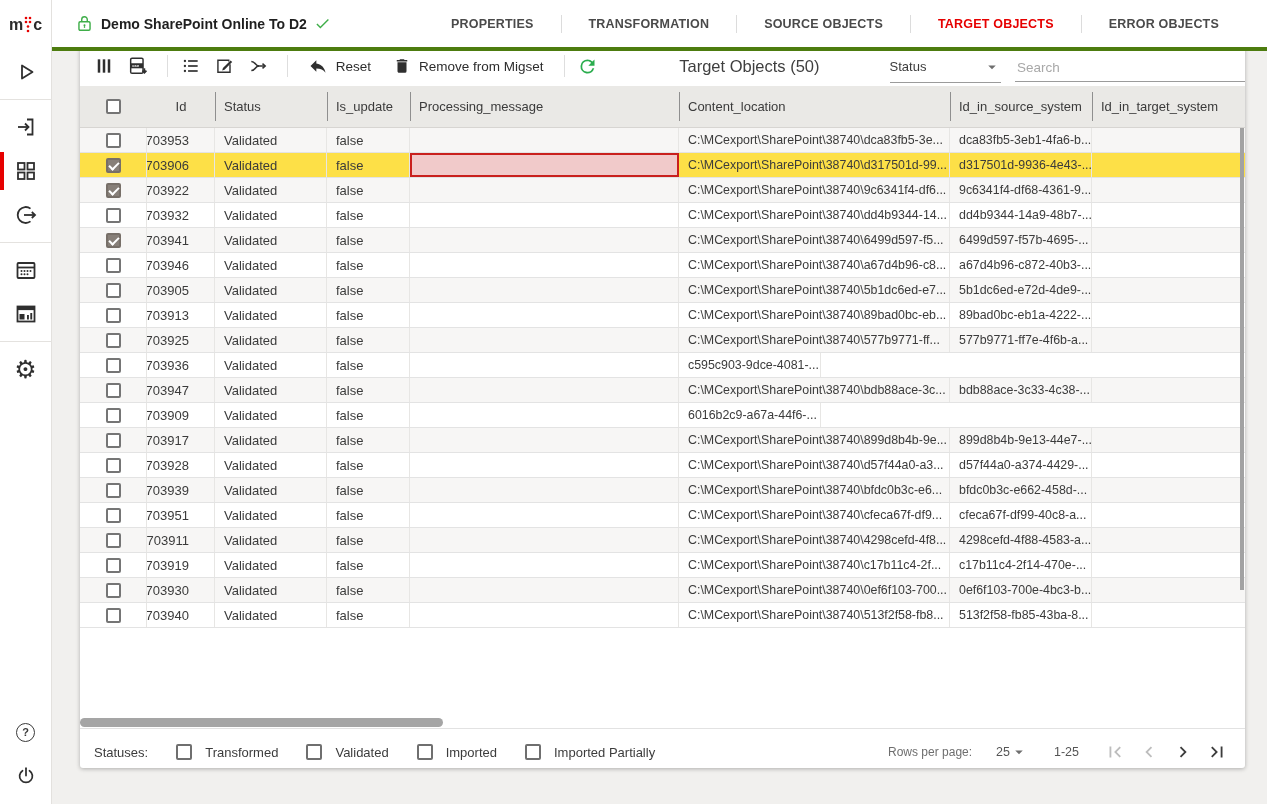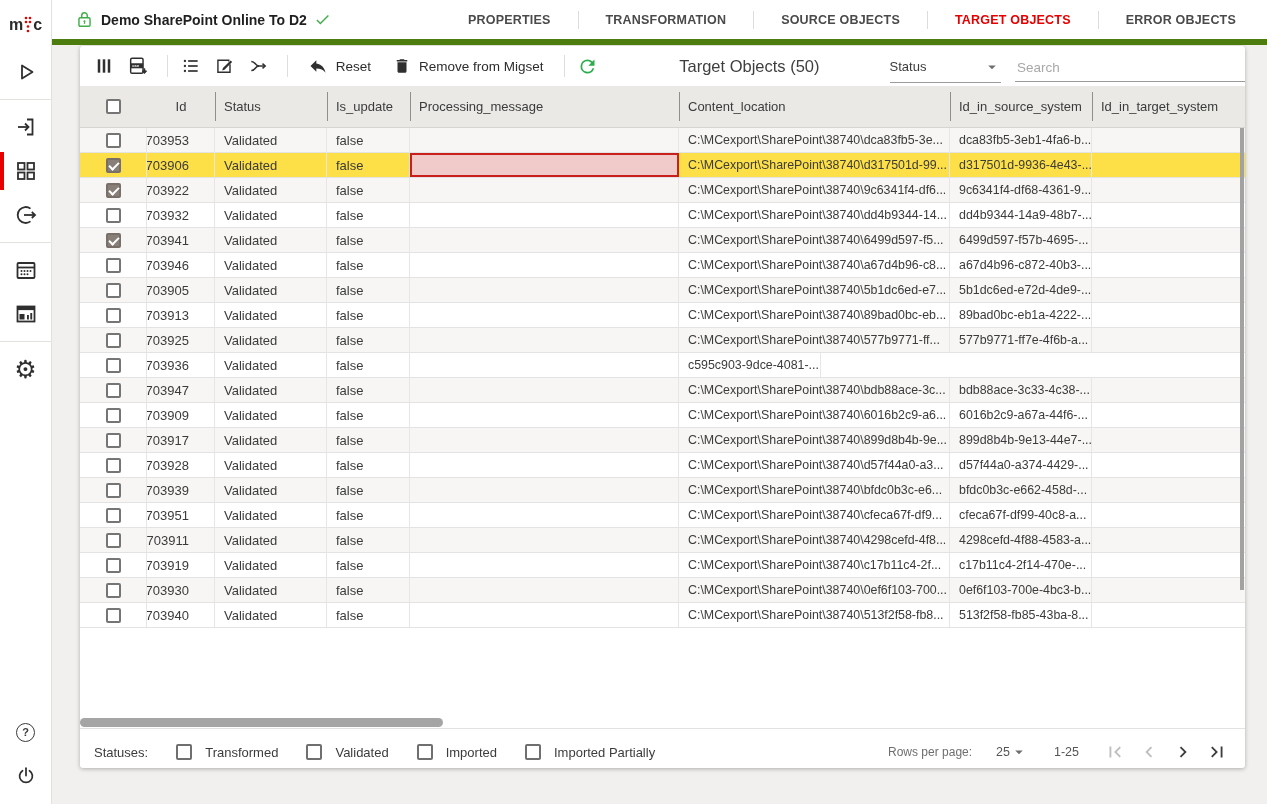--- a/index.html
+++ b/index.html
@@ -19,25 +19,25 @@
   .side-btn { width:52px; height:44px; display:flex; align-items:center; justify-content:center;
     position:relative; cursor:pointer; }
   .side-div { width:52px; height:1px; background:#e4e2df; margin:5px 0; }
   .active-bar { position:absolute; left:0; top:3px; bottom:3px; width:4px; background:#e60000; }
   .side-spacer { flex:1; }
   .help-circle { width:19px; height:19px; border:1.8px solid #3a3a3a; border-radius:50%;
     display:flex; align-items:center; justify-content:center; font-size:11px; font-weight:bold; color:#3a3a3a; }
   .gear-glyph { font-size:25px; color:#2f2f2f; line-height:1; }
 
   
-  .topbar { position:absolute; left:52px; right:0; top:0; height:45px; background:#fff;
-    border-bottom:6px solid #4d7c0f; display:flex; align-items:center; z-index:5; }
+  .topbar { position:absolute; left:52px; right:0; top:0; height:51px; background:#fff;
+    border-bottom:4px solid #4d7c0f; display:flex; align-items:center; z-index:5; }
   .migset { display:flex; align-items:center; gap:7px; padding-left:23px; }
   .migset-name { font-weight:bold; font-size:14px; color:#1f1f1f; }
-  .tabs { margin-left:auto; display:flex; align-items:center; padding-right:4px; }
+  .tabs { margin-left:auto; display:flex; align-items:center; padding-right:21px; }
   .tab { font-size:12.5px; font-weight:bold; color:#4a4a4a; letter-spacing:.2px;
     padding:0 27px; cursor:pointer; white-space:nowrap; }
   .tab.active { color:#e60000; }
   .tab-sep { width:1px; height:18px; background:#dcdcdc; }
 
   
   .card { position:absolute; left:80px; top:46px; width:1165px; height:722px; background:#fff;
     border-radius:3px; box-shadow:0 1px 4px rgba(0,0,0,.28); display:flex; flex-direction:column; z-index:4; }
 
   
@@ -437,21 +437,20 @@
         <div class="cell c-tgt w-tgt"></div>
       </div>
       <div class="trow">
         <div class="cell c-check w-check">
           <span class="cb"></span>
         </div>
         <div class="cell c-id w-id">703909</div>
         <div class="cell c-status w-status">Validated</div>
         <div class="cell c-upd w-upd">false</div>
         <div class="cell c-msg w-msg"></div>
-        <div class="cell c-loc w-loc">C:\MCexport\SharePoint\38740\6016b2c9-a6...</div>
         <div class="cell c-src w-src">6016b2c9-a67a-44f6-...</div>
         <div class="cell c-tgt w-tgt"></div>
       </div>
       <div class="trow odd">
         <div class="cell c-check w-check">
           <span class="cb"></span>
         </div>
         <div class="cell c-id w-id">703917</div>
         <div class="cell c-status w-status">Validated</div>
         <div class="cell c-upd w-upd">false</div>

